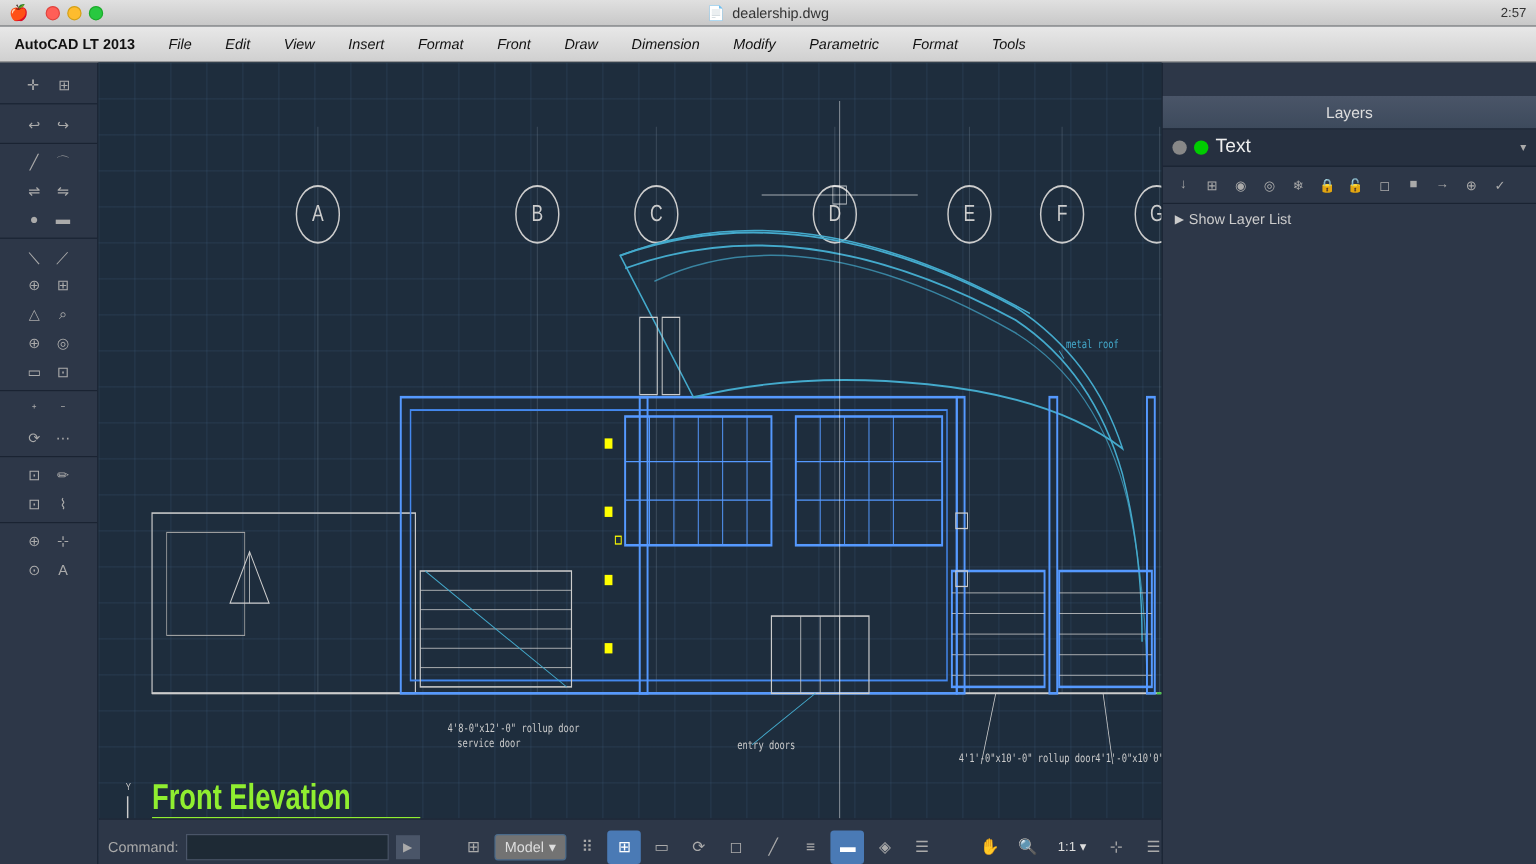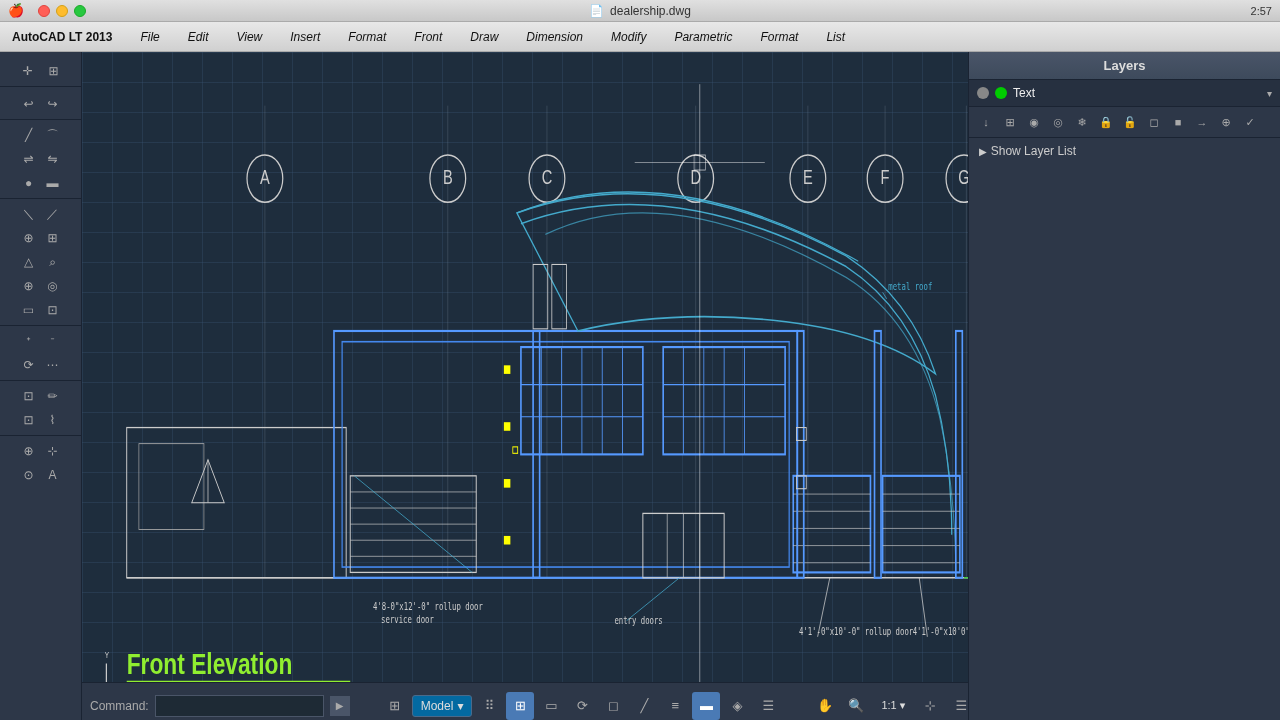--- a/index.html
+++ b/index.html
@@ -197,21 +197,21 @@
       color: #aaa;
       font-size: 13px;
       cursor: pointer;
       border-radius: 3px;
       background: transparent;
     }
     .bottom-icon.active { background: #4a7ab5; color: #fff; }
     .model-tab {
       display: flex;
       align-items: center;
-      background: #0369a1;
+      background: #737373;
       border: 1px solid #4a6a8a;
       border-radius: 3px;
       padding: 3px 8px;
       color: #ddd;
       font-size: 12px;
       cursor: pointer;
       gap: 4px;
     }
     .scale-display {
       color: #ddd;
@@ -227,39 +227,40 @@
       display: flex;
       flex-direction: column;
       border-left: 1px solid #1a2332;
       flex-shrink: 0;
     }
     .layers-header {
       background: linear-gradient(to bottom, #4a5568, #3d4a5c);
       padding: 6px 10px;
       color: #ddd;
       font-size: 13px;
-      font-weight: bold;
+      font-weight: normal;
       text-align: center;
       border-bottom: 1px solid #1a2332;
+      margin-top: 28px;
     }
     .layer-current {
       display: flex;
       align-items: center;
       padding: 6px 8px;
       gap: 6px;
       background: #263040;
       border-bottom: 1px solid #1a2332;
     }
     .layer-dot {
       width: 12px; height: 12px; border-radius: 50%;
     }
     .layer-name-display {
       flex: 1;
       color: #eee;
-      font-size: 12px;
+      font-size: 16px;
     }
     .layer-arrow {
       color: #aaa;
       font-size: 10px;
     }
     .layer-visibility-dot {
       width: 12px; height: 12px; border-radius: 50%;
       background: #888;
     }
     .layer-icons-row {
@@ -313,21 +314,21 @@
     <span class="menu-item">Edit</span>
     <span class="menu-item">View</span>
     <span class="menu-item">Insert</span>
     <span class="menu-item">Format</span>
     <span class="menu-item">Front</span>
     <span class="menu-item">Draw</span>
     <span class="menu-item">Dimension</span>
     <span class="menu-item">Modify</span>
     <span class="menu-item">Parametric</span>
     <span class="menu-item">Format</span>
-    <span class="menu-item">List</span>
+    <span class="menu-item">Tools</span>
   </div>
 </div>
 
 <div class="main-layout">
 
   <div class="left-toolbar">
     <div class="toolbar-top">
       <div class="tb-icon">✛</div>
       <div class="tb-icon">⊞</div>
     </div>

